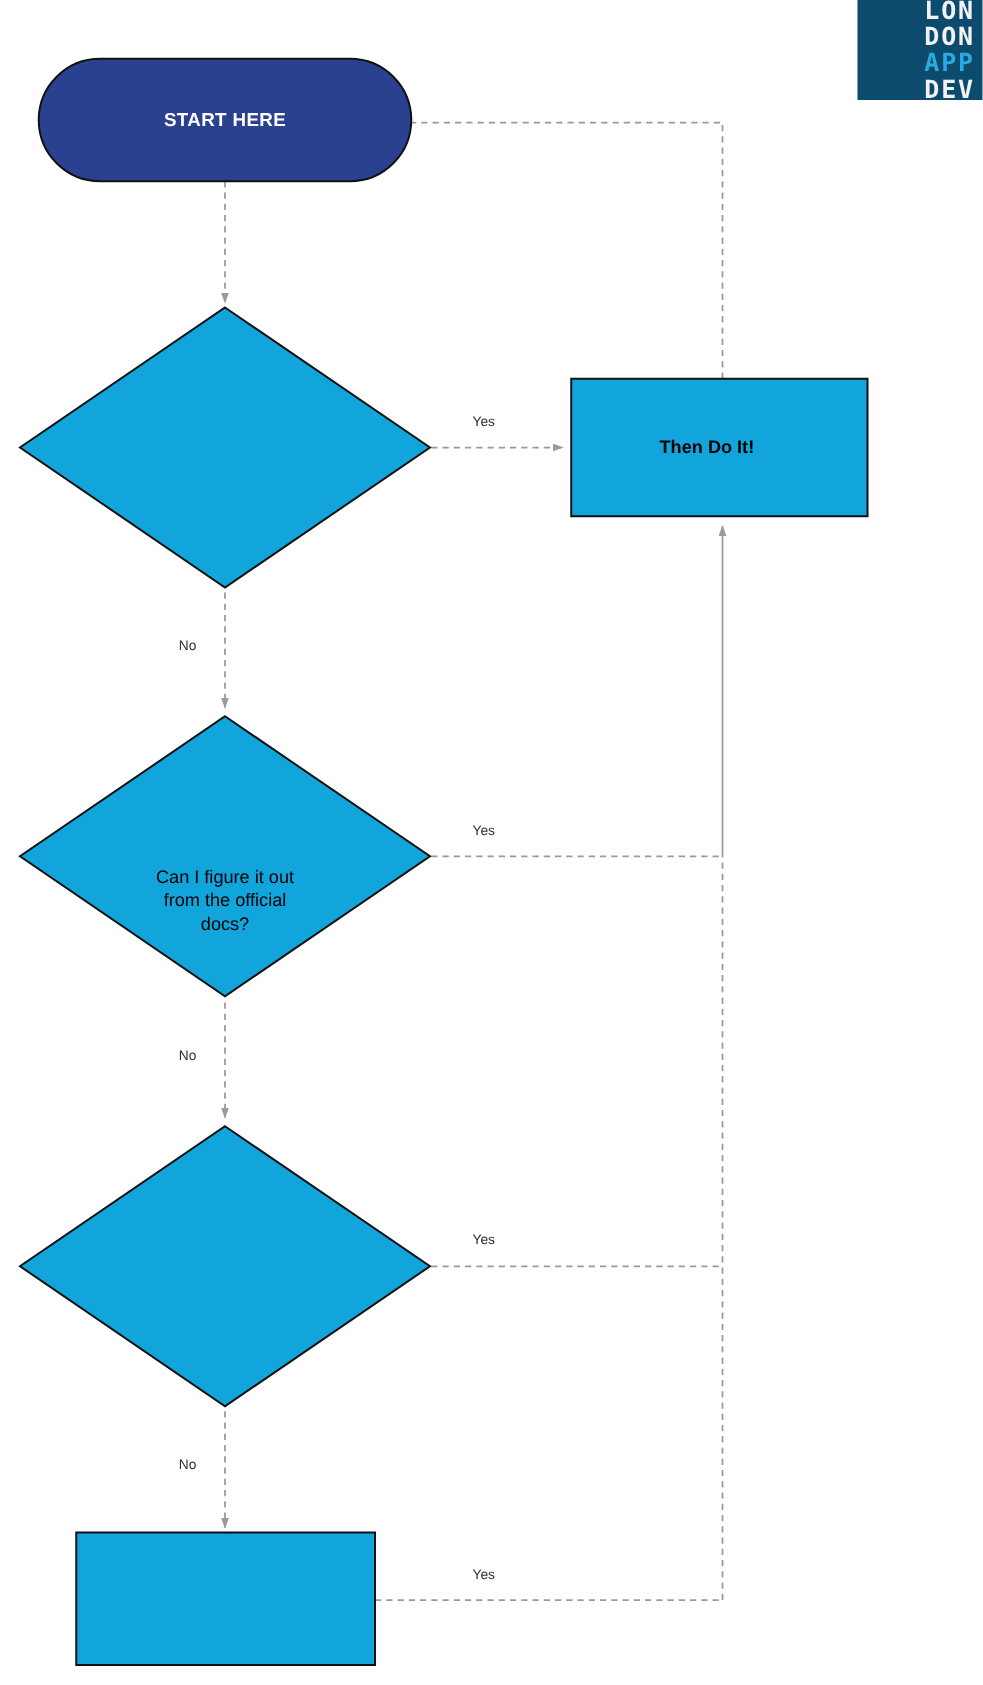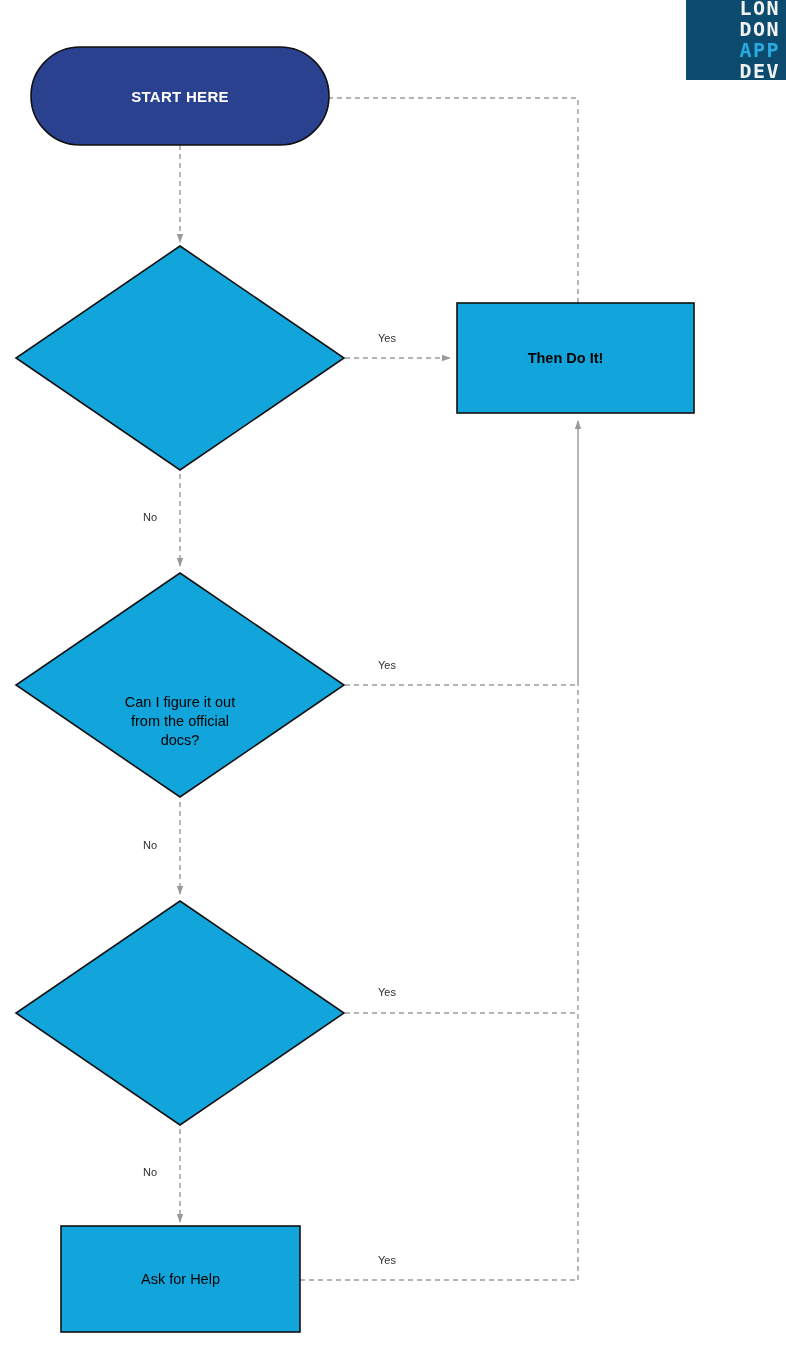--- a/index.html
+++ b/index.html
@@ -124,21 +124,20 @@
   <div class="node-label start" style="left:31px; top:87px; width:298px;">START HERE</div>
 
 
   <div class="node-label" style="left:60px; top:657px; width:240px;margin-top:36px;">Can I figure it out
 from the official
 docs?</div>
 
 
   <div class="node-label" style="left:457px; top:349px; width:217px;font-weight:bold;">Then Do It!</div>
 
-  <div class="node-label" style="left:61px; top:1270px; width:239px;">Ask for Help</div>
 
   <div class="edge-label" style="left:378px; top:332px;">Yes</div>
 
   <div class="edge-label" style="left:143px; top:511px;">No</div>
 
   <div class="edge-label" style="left:378px; top:659px;">Yes</div>
 
   <div class="edge-label" style="left:143px; top:839px;">No</div>
 
   <div class="edge-label" style="left:378px; top:986px;">Yes</div>

